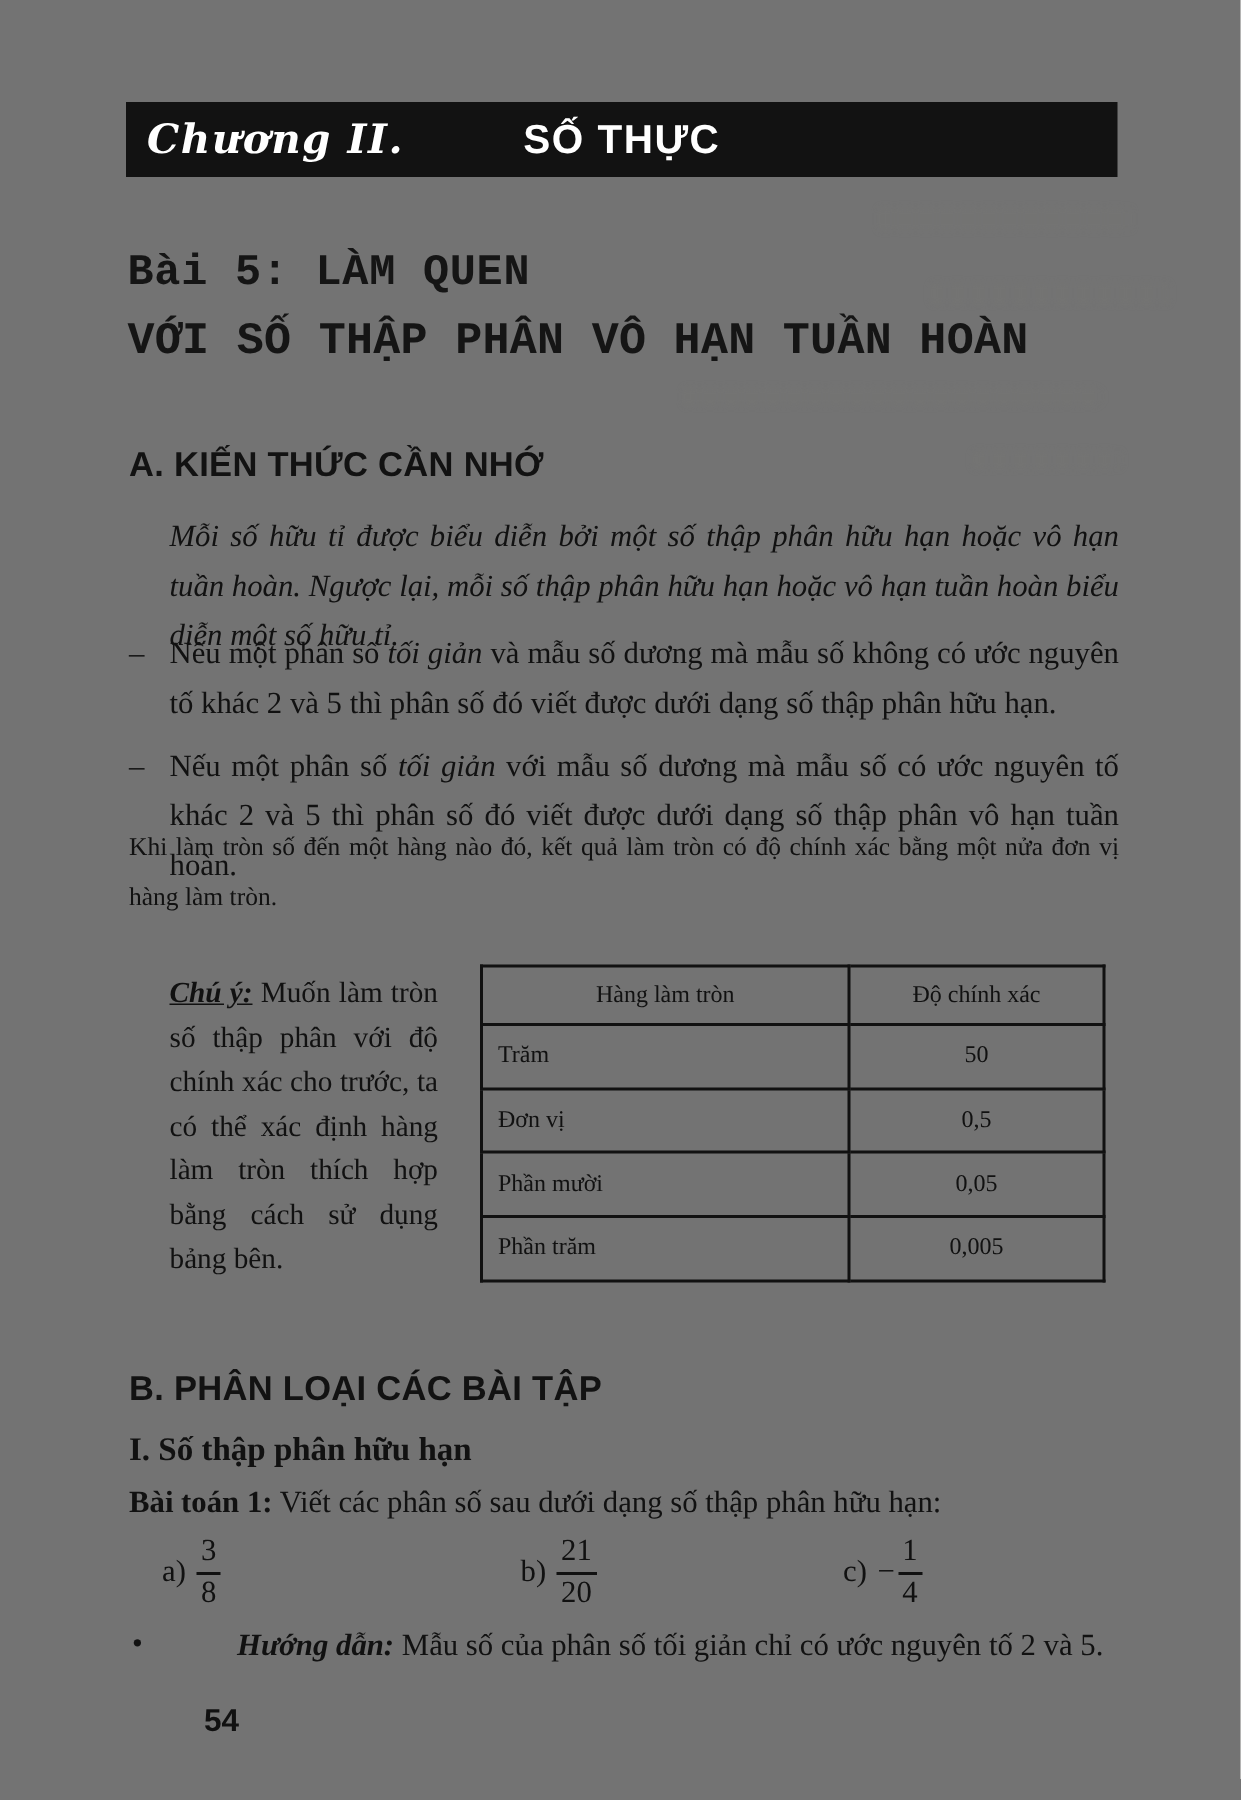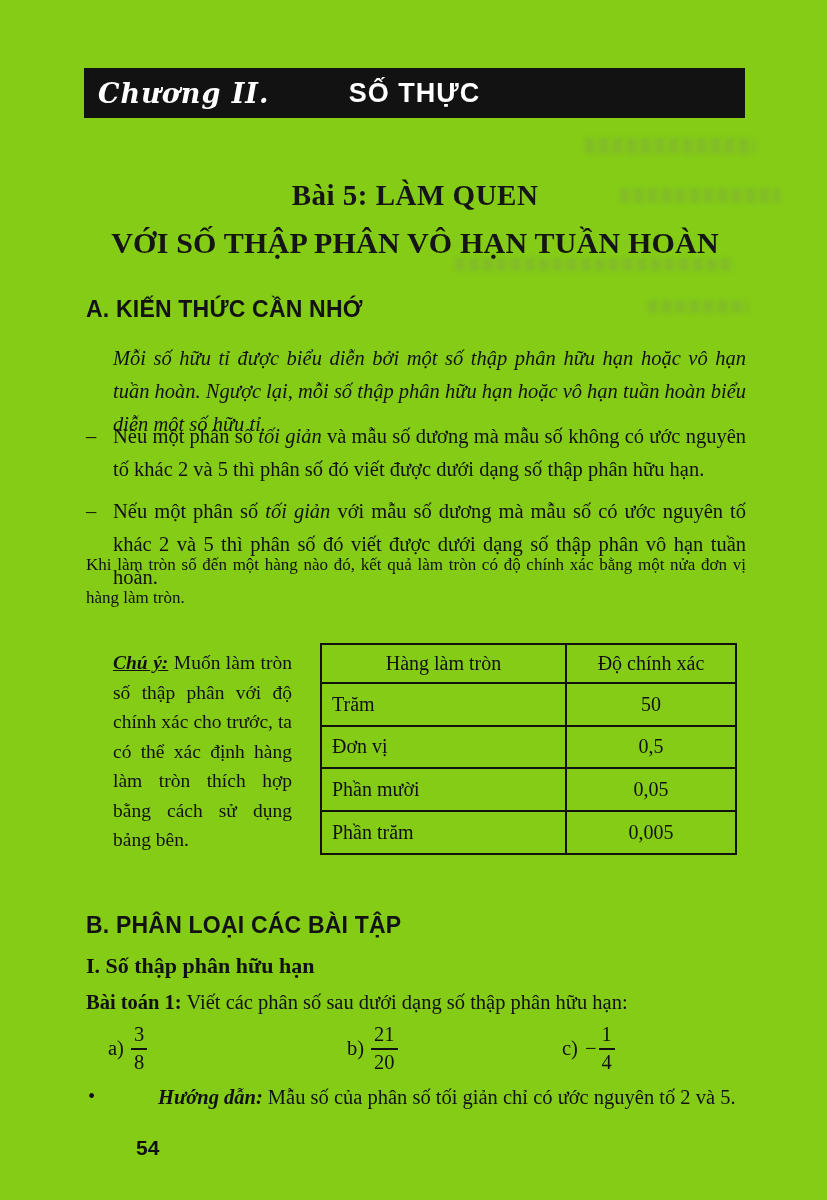--- a/index.html
+++ b/index.html
@@ -2,21 +2,21 @@
 <html><head>
 <meta charset="utf-8">
 <style>
   * { margin: 0; padding: 0; box-sizing: border-box; }
   html, body { background: #e8e8e6; }
   .page {
     position: relative;
     width: 827px;
     height: 1200px;
     margin: 0 auto;
-    background: #84cc16;
+    background: #737373;
     overflow: hidden;
     font-family: "Liberation Serif", serif;
     color: #111;
   }
   
   .header-bar {
     position: absolute;
     left: 84px; top: 68px;
     width: 661px; height: 50px;
     background: #121212;
@@ -39,24 +39,24 @@
     text-align: center;
     font-family: "Liberation Sans", sans-serif;
     font-weight: bold;
     color: #fff;
     font-size: 27px;
     letter-spacing: 1px;
   }
   
   .lesson-title {
     position: absolute;
-    left: 85px; top: 172px;
-    width: 660px;
-    text-align: center;
-    font-family: Liberation Serif, serif;
+    left: 85px; top: 158px;
+    width: 660px;
+    text-align: left;
+    font-family: Liberation Mono, monospace;
     font-weight: bold;
     color: #151515;
     line-height: 47px;
   }
   .lesson-title .line1 { font-size: 29px; letter-spacing: 0.5px; }
   .lesson-title .line2 { font-size: 30px; letter-spacing: 0.2px; }
   
   .sec-heading {
     position: absolute;
     left: 86px;
@@ -111,21 +111,21 @@
   }
   .chu-y .note-label {
     font-weight: bold;
     font-style: italic;
     text-decoration: underline;
   }
   .round-table {
     margin-left: auto;
     margin-right: 8px;
     border-collapse: collapse;
-    font-size: 20px;
+    font-size: 16px;
     margin-top: 3px;
   }
   .round-table td, .round-table th {
     border: 2px solid #111;
     height: 39px;
     padding: 2px 10px;
     font-weight: normal;
   }
   .round-table .col-hang { width: 245px; }
   .round-table .col-do { width: 170px; text-align: center; }

